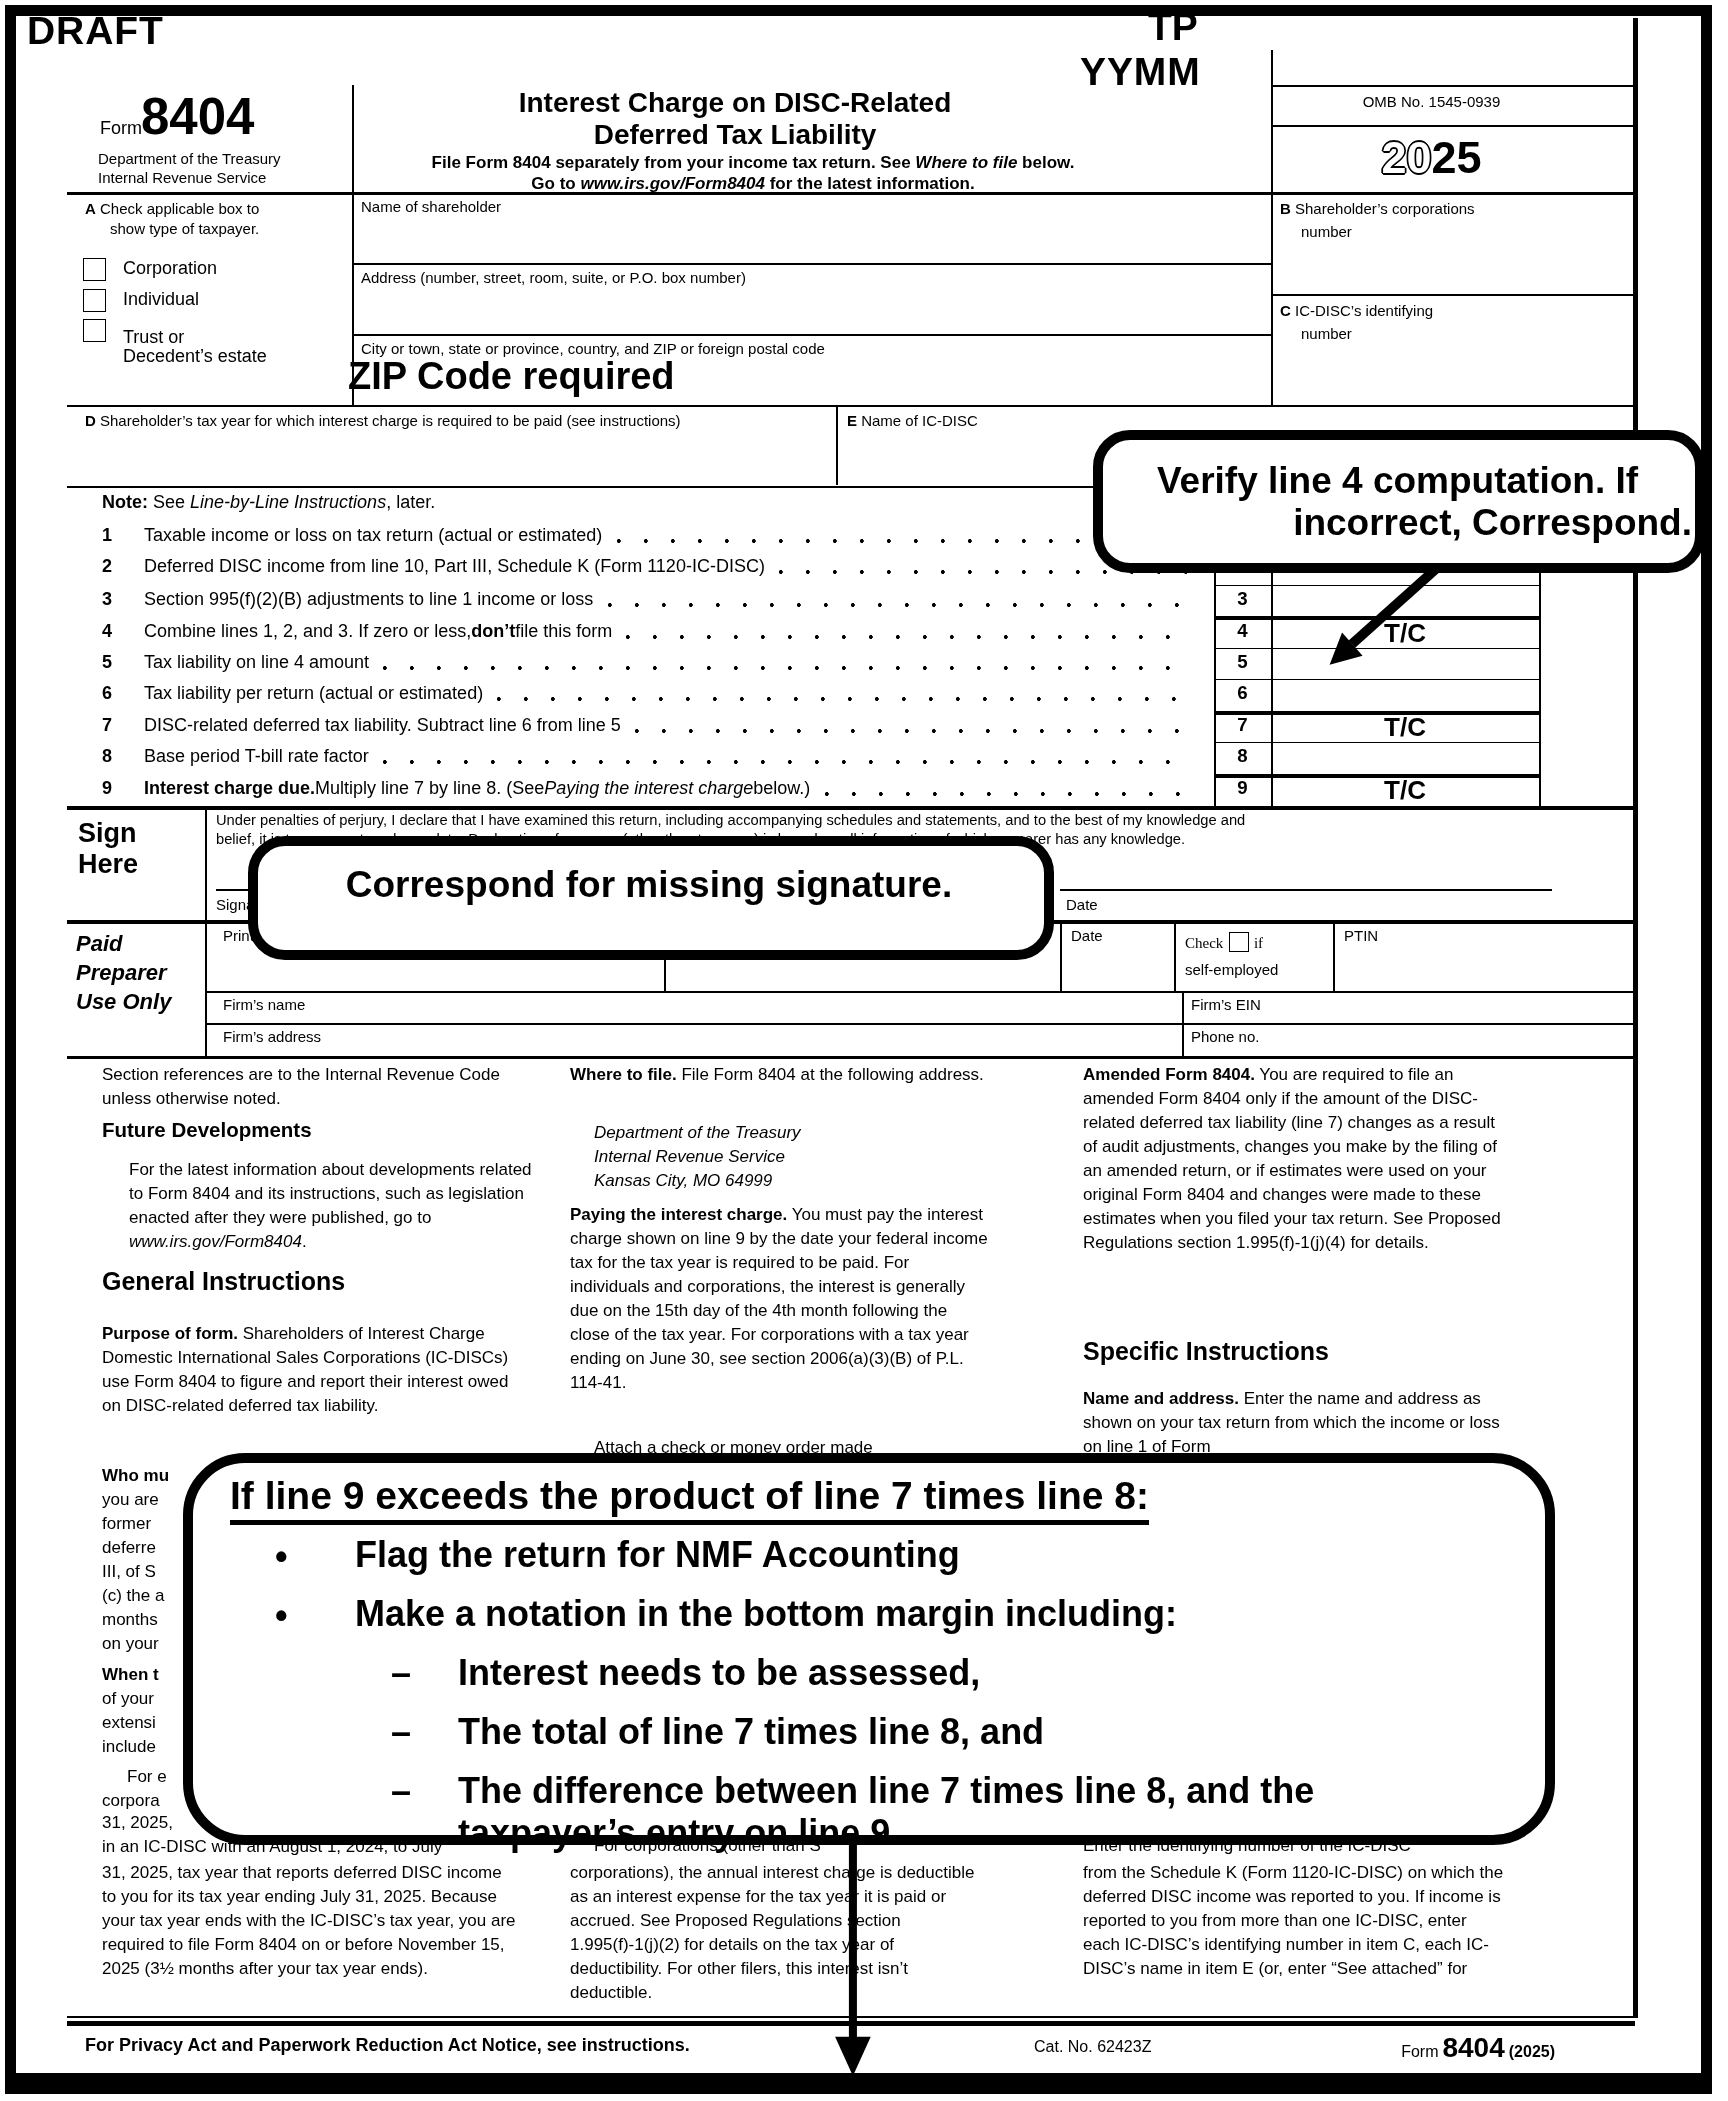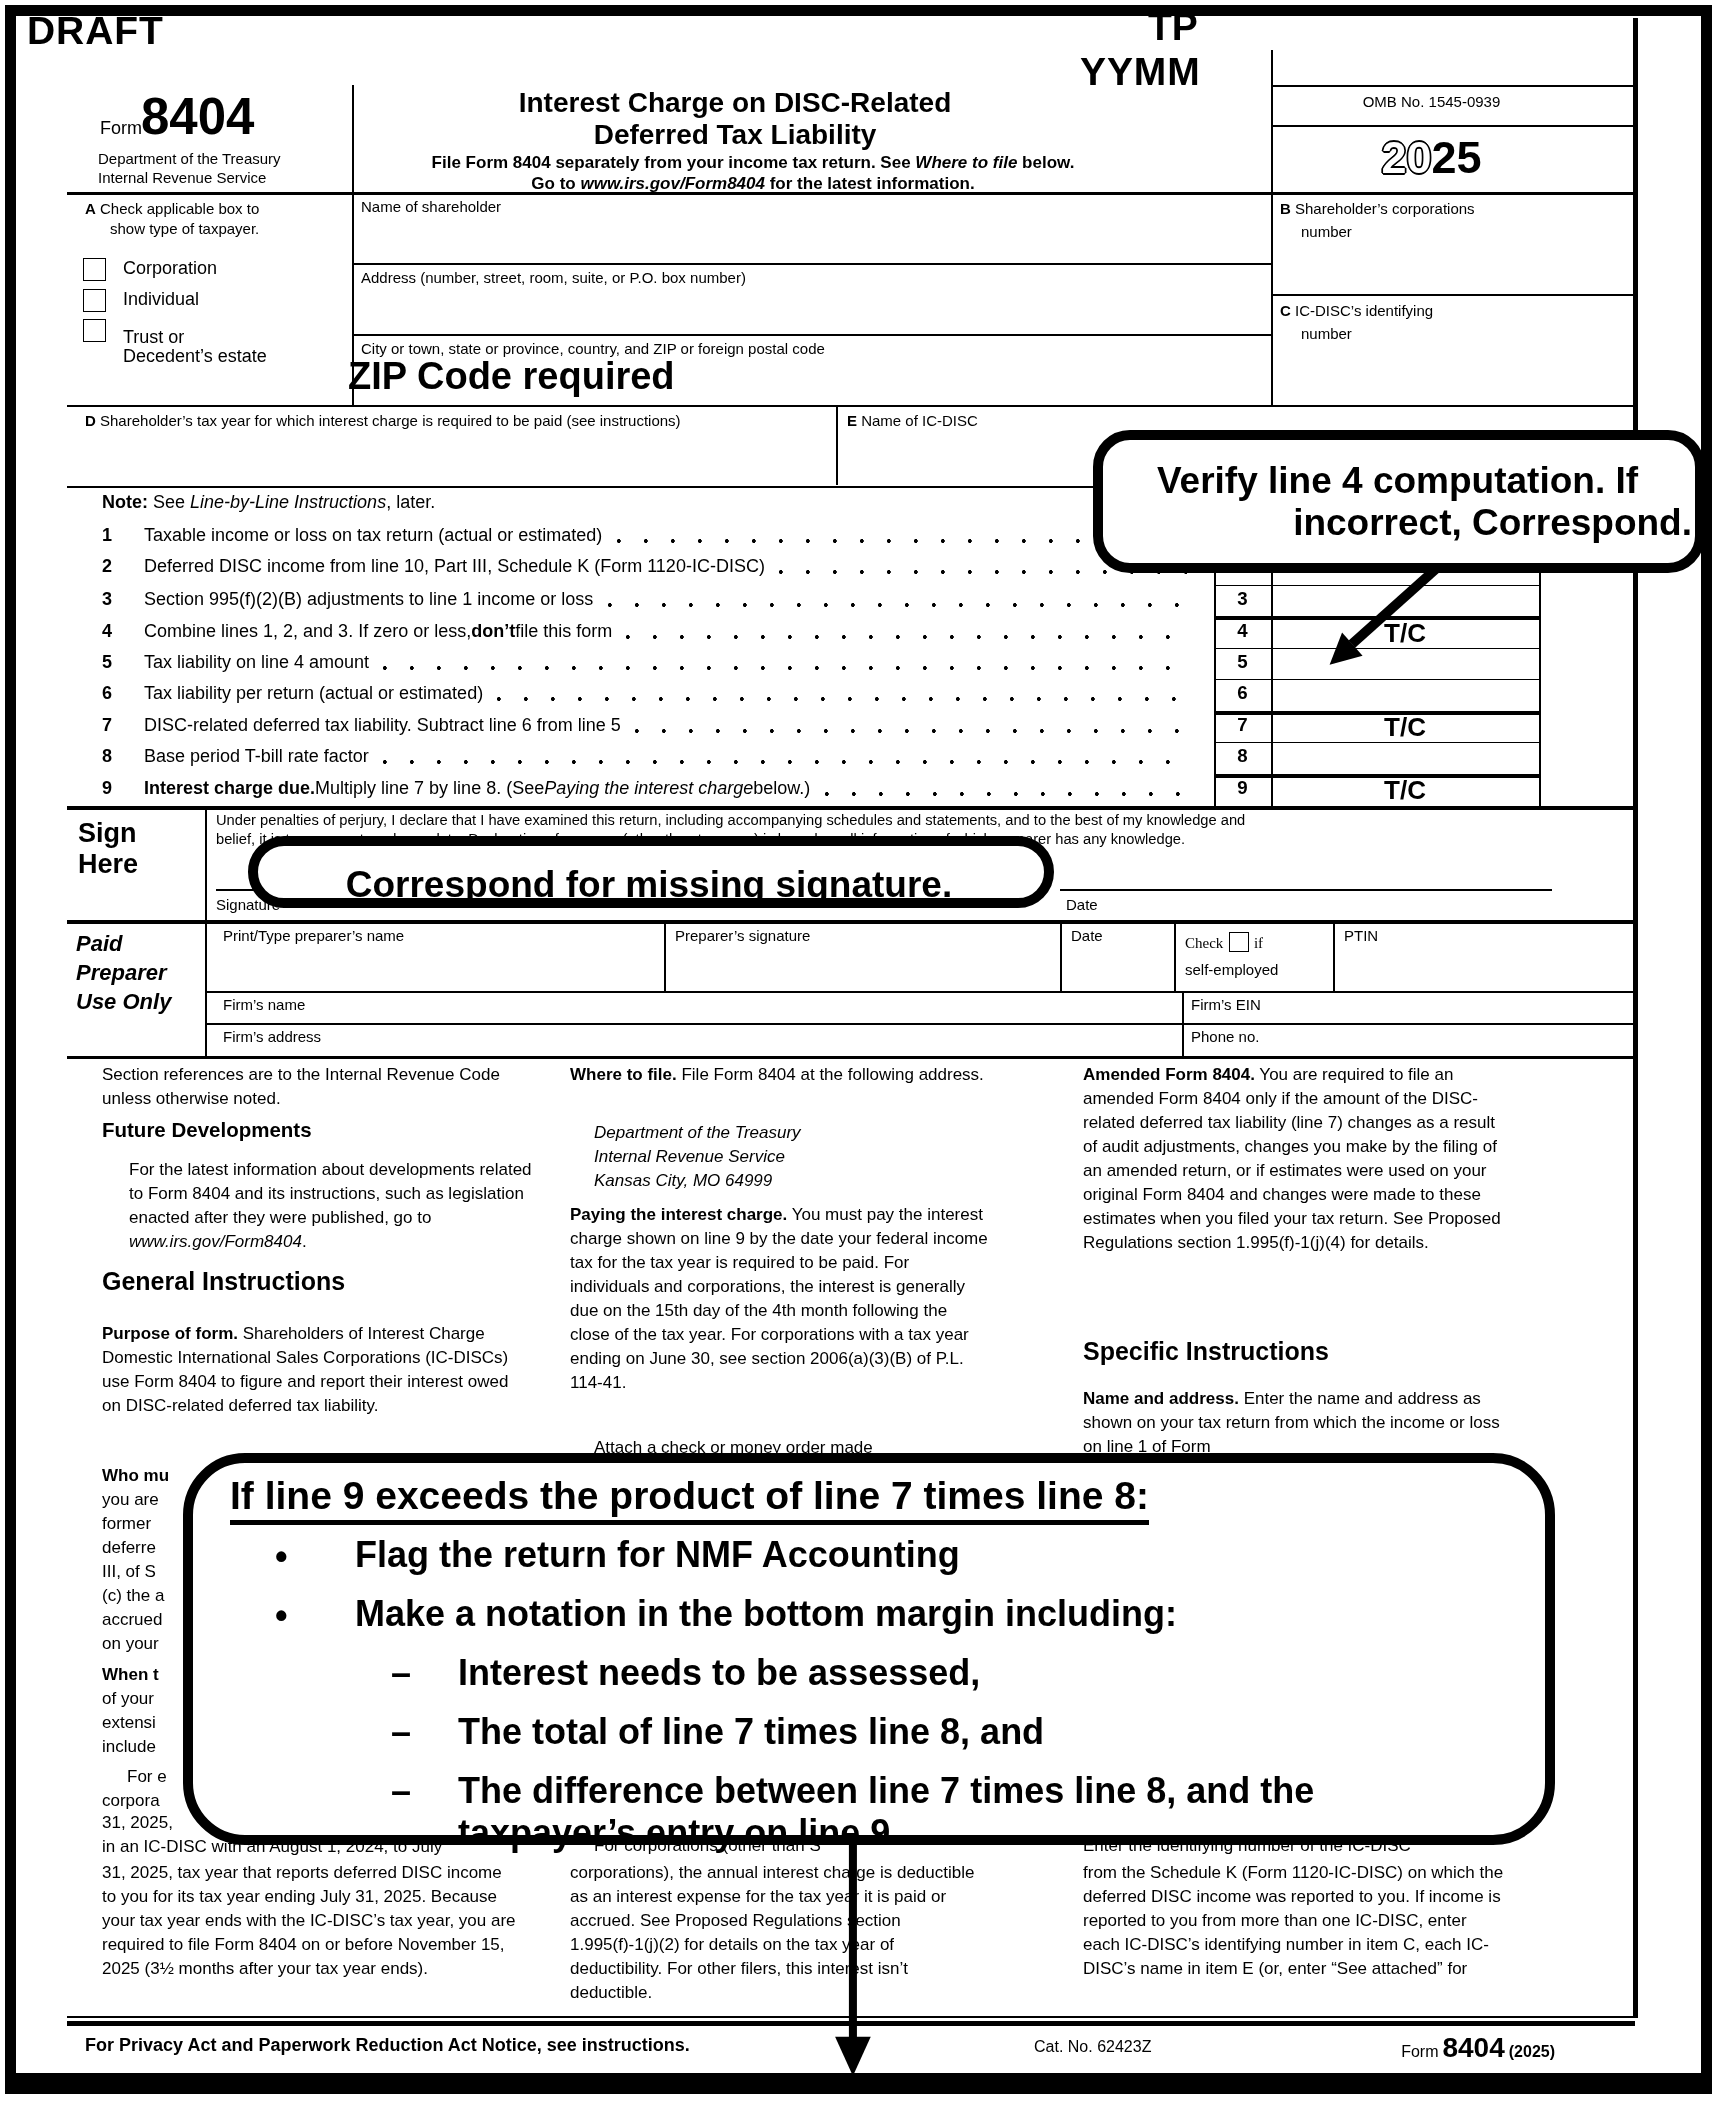--- a/index.html
+++ b/index.html
@@ -274,21 +274,21 @@
   <div class="t h2" style="left:102px;top:1118px;">Future Developments</div>
   <div class="p" style="left:102px;top:1158px;width:419px;margin-left:27px;"><span>For the latest information about developments related to Form 8404 and its instructions, such as legislation enacted after they were published, go to </span><i>www.irs.gov/Form8404</i><span>.</span></div>
   <div class="t h1" style="left:102px;top:1267px;">General Instructions</div>
   <div class="p" style="left:102px;top:1322px;width:410px;"><b>Purpose of form.</b><span> Shareholders of Interest Charge Domestic International Sales Corporations (IC-DISCs) use Form 8404 to figure and report their interest owed on DISC-related deferred tax liability.</span></div>
   <div class="frag" style="left:102px;top:1466px;font-weight:bold;">Who mu</div>
   <div class="frag" style="left:102px;top:1490px;">you are</div>
   <div class="frag" style="left:102px;top:1514px;">former</div>
   <div class="frag" style="left:102px;top:1538px;">deferre</div>
   <div class="frag" style="left:102px;top:1562px;">III, of S</div>
   <div class="frag" style="left:102px;top:1586px;">(c) the a</div>
-  <div class="frag" style="left:102px;top:1610px;">accrued</div>
+  <div class="frag" style="left:102px;top:1610px;">months</div>
   <div class="frag" style="left:102px;top:1634px;">on your</div>
   <div class="frag" style="left:102px;top:1665px;font-weight:bold;">When t</div>
   <div class="frag" style="left:102px;top:1689px;">of your</div>
   <div class="frag" style="left:102px;top:1713px;">extensi</div>
   <div class="frag" style="left:102px;top:1737px;">include</div>
   <div class="frag" style="left:127px;top:1767px;">For e</div>
   <div class="frag" style="left:102px;top:1791px;">corpora</div>
   <div class="frag" style="left:102px;top:1813px;">31, 2025,</div>
   <div class="frag" style="left:102px;top:1837px;">in an IC-DISC with an August 1, 2024, to July</div>
   <div class="p" style="left:102px;top:1861px;width:414px;">31, 2025, tax year that reports deferred DISC income to you for its tax year ending July 31, 2025. Because your tax year ends with the IC-DISC’s tax year, you are required to file Form 8404 on or before November 15, 2025 (3½ months after your tax year ends).</div>
@@ -312,21 +312,21 @@
   <div class="hl" style="left:67px;top:2021px;width:1568px;height:5.3px;"></div>
   <div class="t" style="left:85px;top:2035px;font-size:18px;font-weight:bold;">For Privacy Act and Paperwork Reduction Act Notice, see instructions.</div>
   <div class="t" style="left:1034px;top:2038px;font-size:16px;">Cat. No. 62423Z</div>
   <div class="t" style="left:1274px;top:2032px;width:281px;text-align:right;"><span style="font-size:16px;">Form</span> <b style="font-size:28px;">8404</b> <b style="font-size:16px;">(2025)</b></div>
 
   <div class="callout" style="left:1093px;top:430px;width:612px;height:143px;">
     <div class="t" style="left:0;top:20px;width:589px;text-align:center;font-size:37px;font-weight:bold;">Verify line 4 computation. If</div>
     <div class="t" style="left:0;top:62px;width:589px;text-align:right;font-size:37px;font-weight:bold;">incorrect, Correspond.</div>
   </div>
 
-  <div class="callout" style="left:248px;top:836px;width:806px;height:72px;">
+  <div class="callout" style="left:248px;top:836px;width:806px;height:124px;">
     <div class="t" style="left:0;top:18px;width:782px;text-align:center;font-size:37px;font-weight:bold;">Correspond for missing signature.</div>
   </div>
 
   <div class="callout" style="left:183px;top:1453px;width:1372px;height:392px;border-radius:62px;">
     <div class="t" style="left:37px;top:10.7px;font-size:39px;font-weight:bold;"><span style="display:inline-block;border-bottom:5.3px solid #000;padding-bottom:2.7px;">If line 9 exceeds the product of line 7 times line 8:</span></div>
     <div class="t" style="left:82px;top:73px;font-size:36px;font-weight:bold;">•</div>
     <div class="t" style="left:162px;top:71px;font-size:36px;font-weight:bold;">Flag the return for NMF Accounting</div>
     <div class="t" style="left:82px;top:132px;font-size:36px;font-weight:bold;">•</div>
     <div class="t" style="left:162px;top:130px;font-size:36px;font-weight:bold;">Make a notation in the bottom margin including:</div>
     <div class="t" style="left:198px;top:189px;font-size:36px;font-weight:bold;">–</div>

